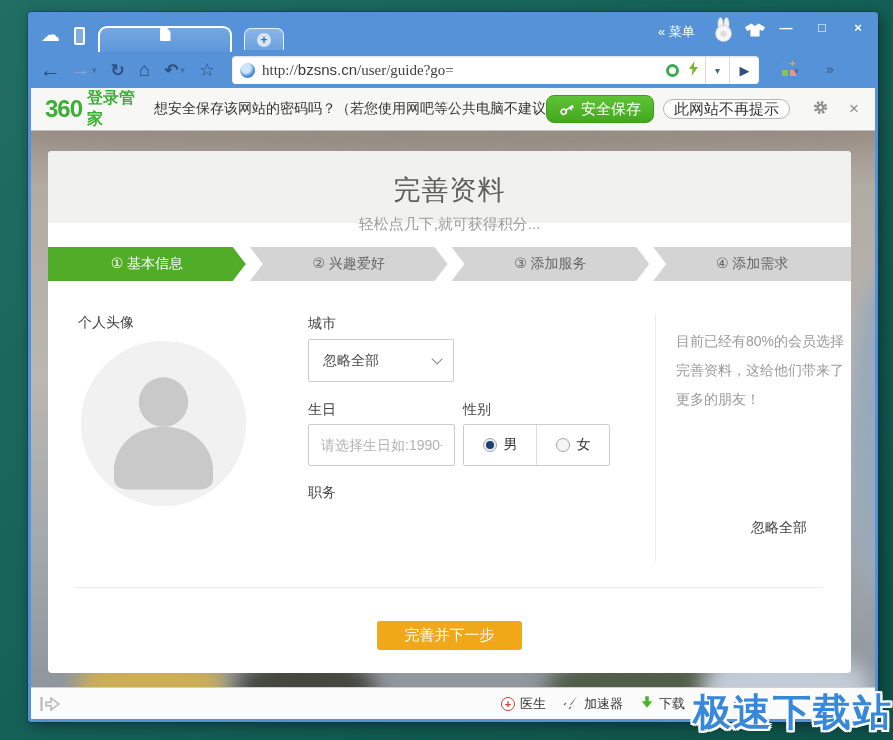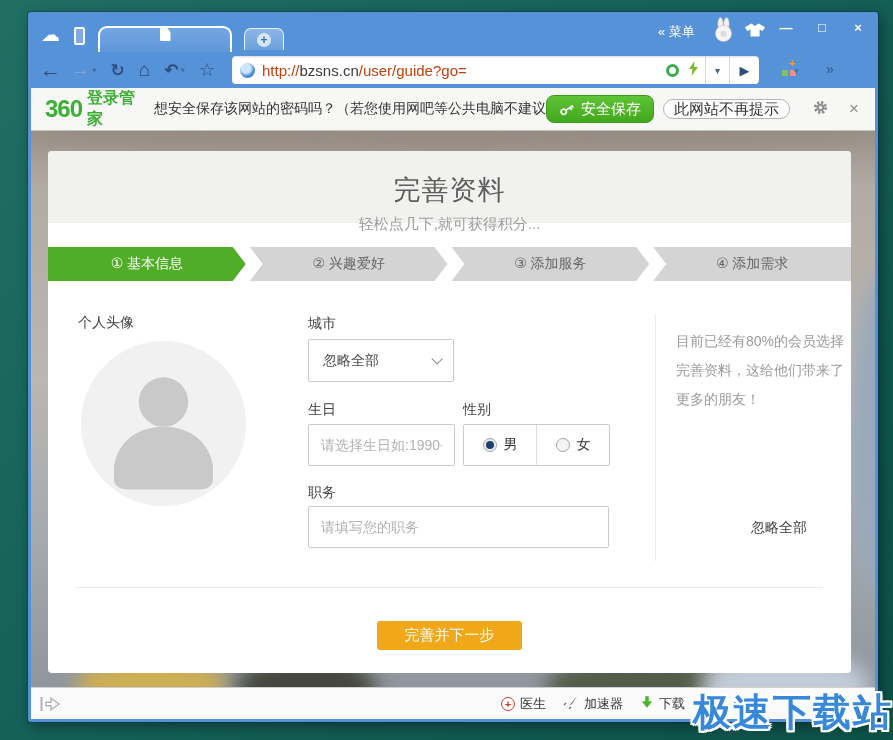--- a/index.html
+++ b/index.html
@@ -46,21 +46,21 @@
   .ic-refresh { font-size:17px; font-weight:bold; margin-left:14px; }
   .ic-home { font-size:19px; margin-left:14px; }
   .ic-undo { font-size:17px; font-weight:bold; margin-left:14px; }
   .ic-star { font-size:18px; margin-left:14px; }
   .addrbar { position:absolute; left:204px; top:4px; width:527px; height:28px; background:#fff;
              border-radius:4px; display:flex; align-items:center; overflow:hidden;
              box-shadow:inset 0 1px 2px rgba(0,0,0,.15); }
   .globe-ic { width:15px; height:15px; border-radius:50%; margin:0 7px 0 8px; flex:0 0 auto;
               background:radial-gradient(circle at 40% 35%, #cfe6fa 0 35%, #4a90d9 60%, #2f6fb5 100%); }
   .url { font-size:15px; white-space:nowrap; flex:1; overflow:hidden; }
-  .url .scheme, .url .path { color:#c2410c; }
+  .url .scheme, .url .path { color:#404040;font-family:Liberation Serif, serif; }
   .url .host { color:#3a3a3a; }
   .shutter-ic { width:13px; height:13px; border-radius:50%; border:3px solid #3cab4e; flex:0 0 auto; margin-right:9px; }
   .bolt-ic { flex:0 0 auto; margin-right:6px; }
   .addr-cell { flex:0 0 auto; height:100%; border-left:1px solid #d7d7d7;
                display:flex; align-items:center; justify-content:center; }
   .cell-dd { width:24px; } .cell-go { width:30px; }
   .cell-dd span { font-size:10px; color:#44658f; }
   .cell-go span { font-size:13px; color:#2e4e7e; }
   .ext-grid { margin-left:12px; width:15px; height:15px; display:grid; grid-template-columns:6px 6px;
               grid-template-rows:6px 6px; gap:2px; }
@@ -325,21 +325,20 @@
             </label>
             <label class="radio-cell">
               <span class="radio">
                   <span class="dot"></span>
                 </span>
               <span>女</span>
             </label>
           </div>
 
           <div class="form-label lbl-job">职务</div>
-          <input class="txt-input in-job" placeholder="请填写您的职务" style="">
 
           <div class="vdivider"></div>
           <div class="promo">目前已经有80%的会员选择完善资料，这给他们带来了更多的朋友！</div>
           <a class="ignore-link">忽略全部</a>
 
           <div class="hdivider"></div>
           <button class="submit-btn">完善并下一步</button>
         </div>
       </div>
 

